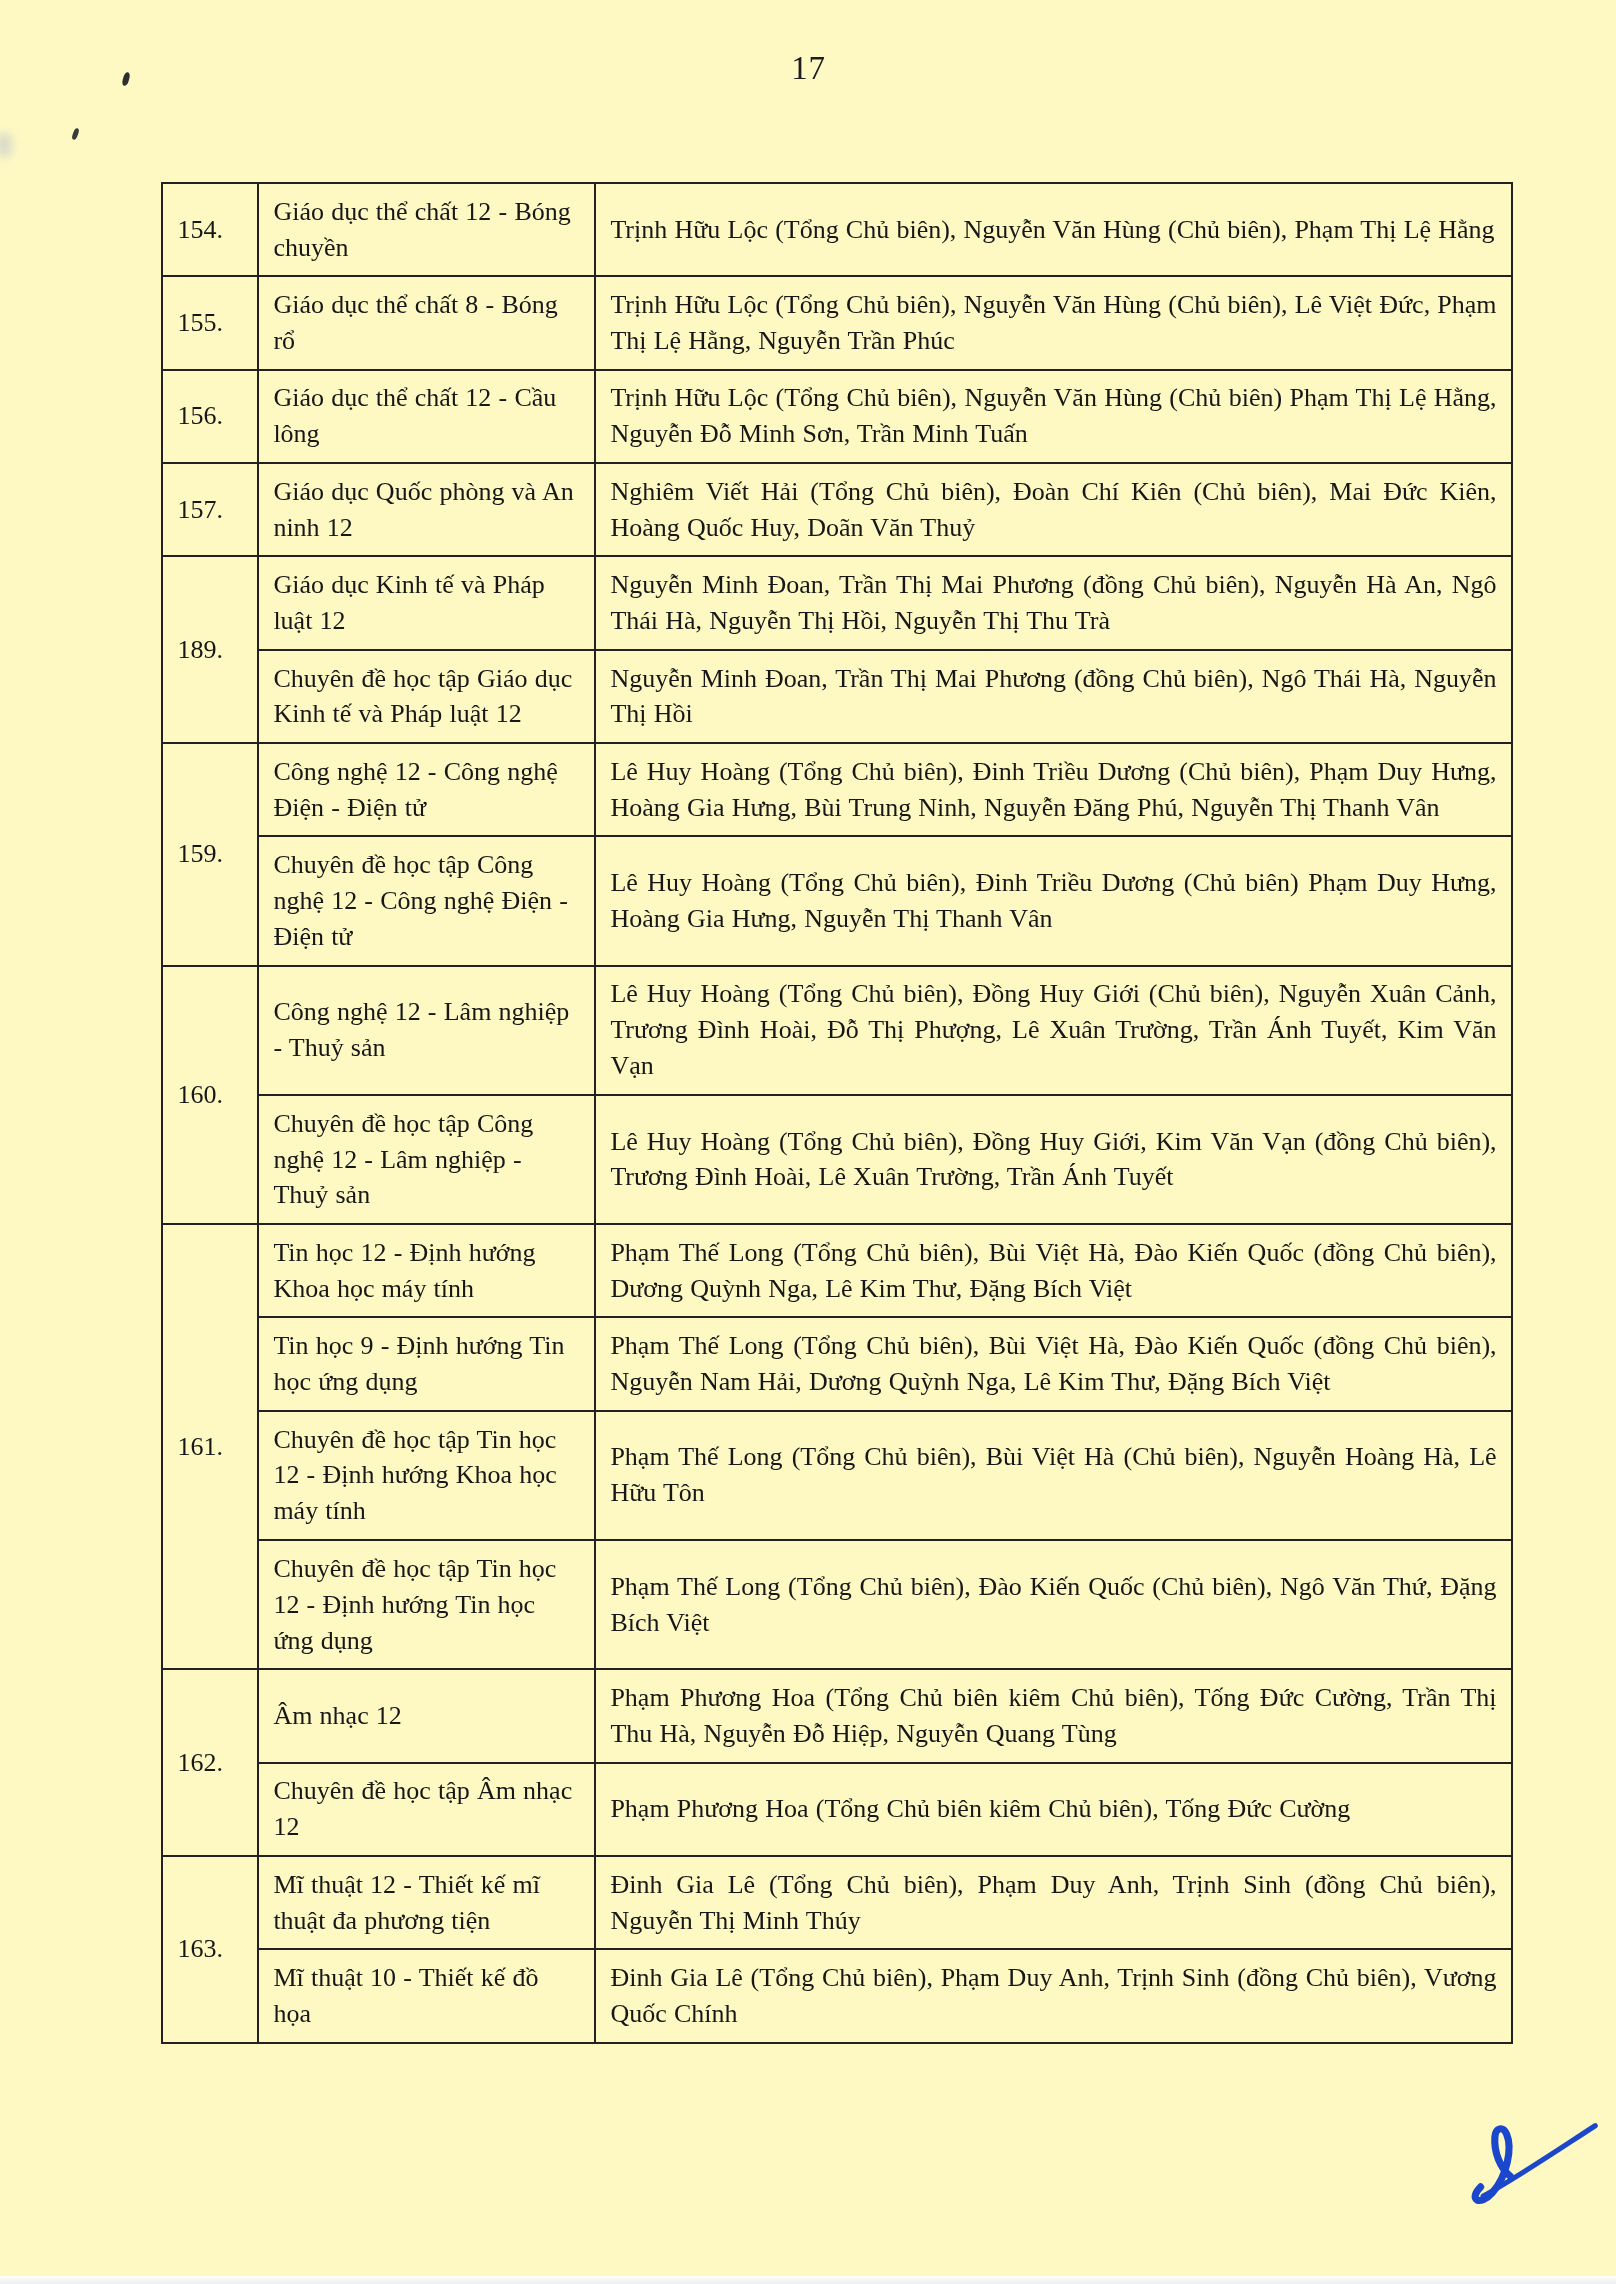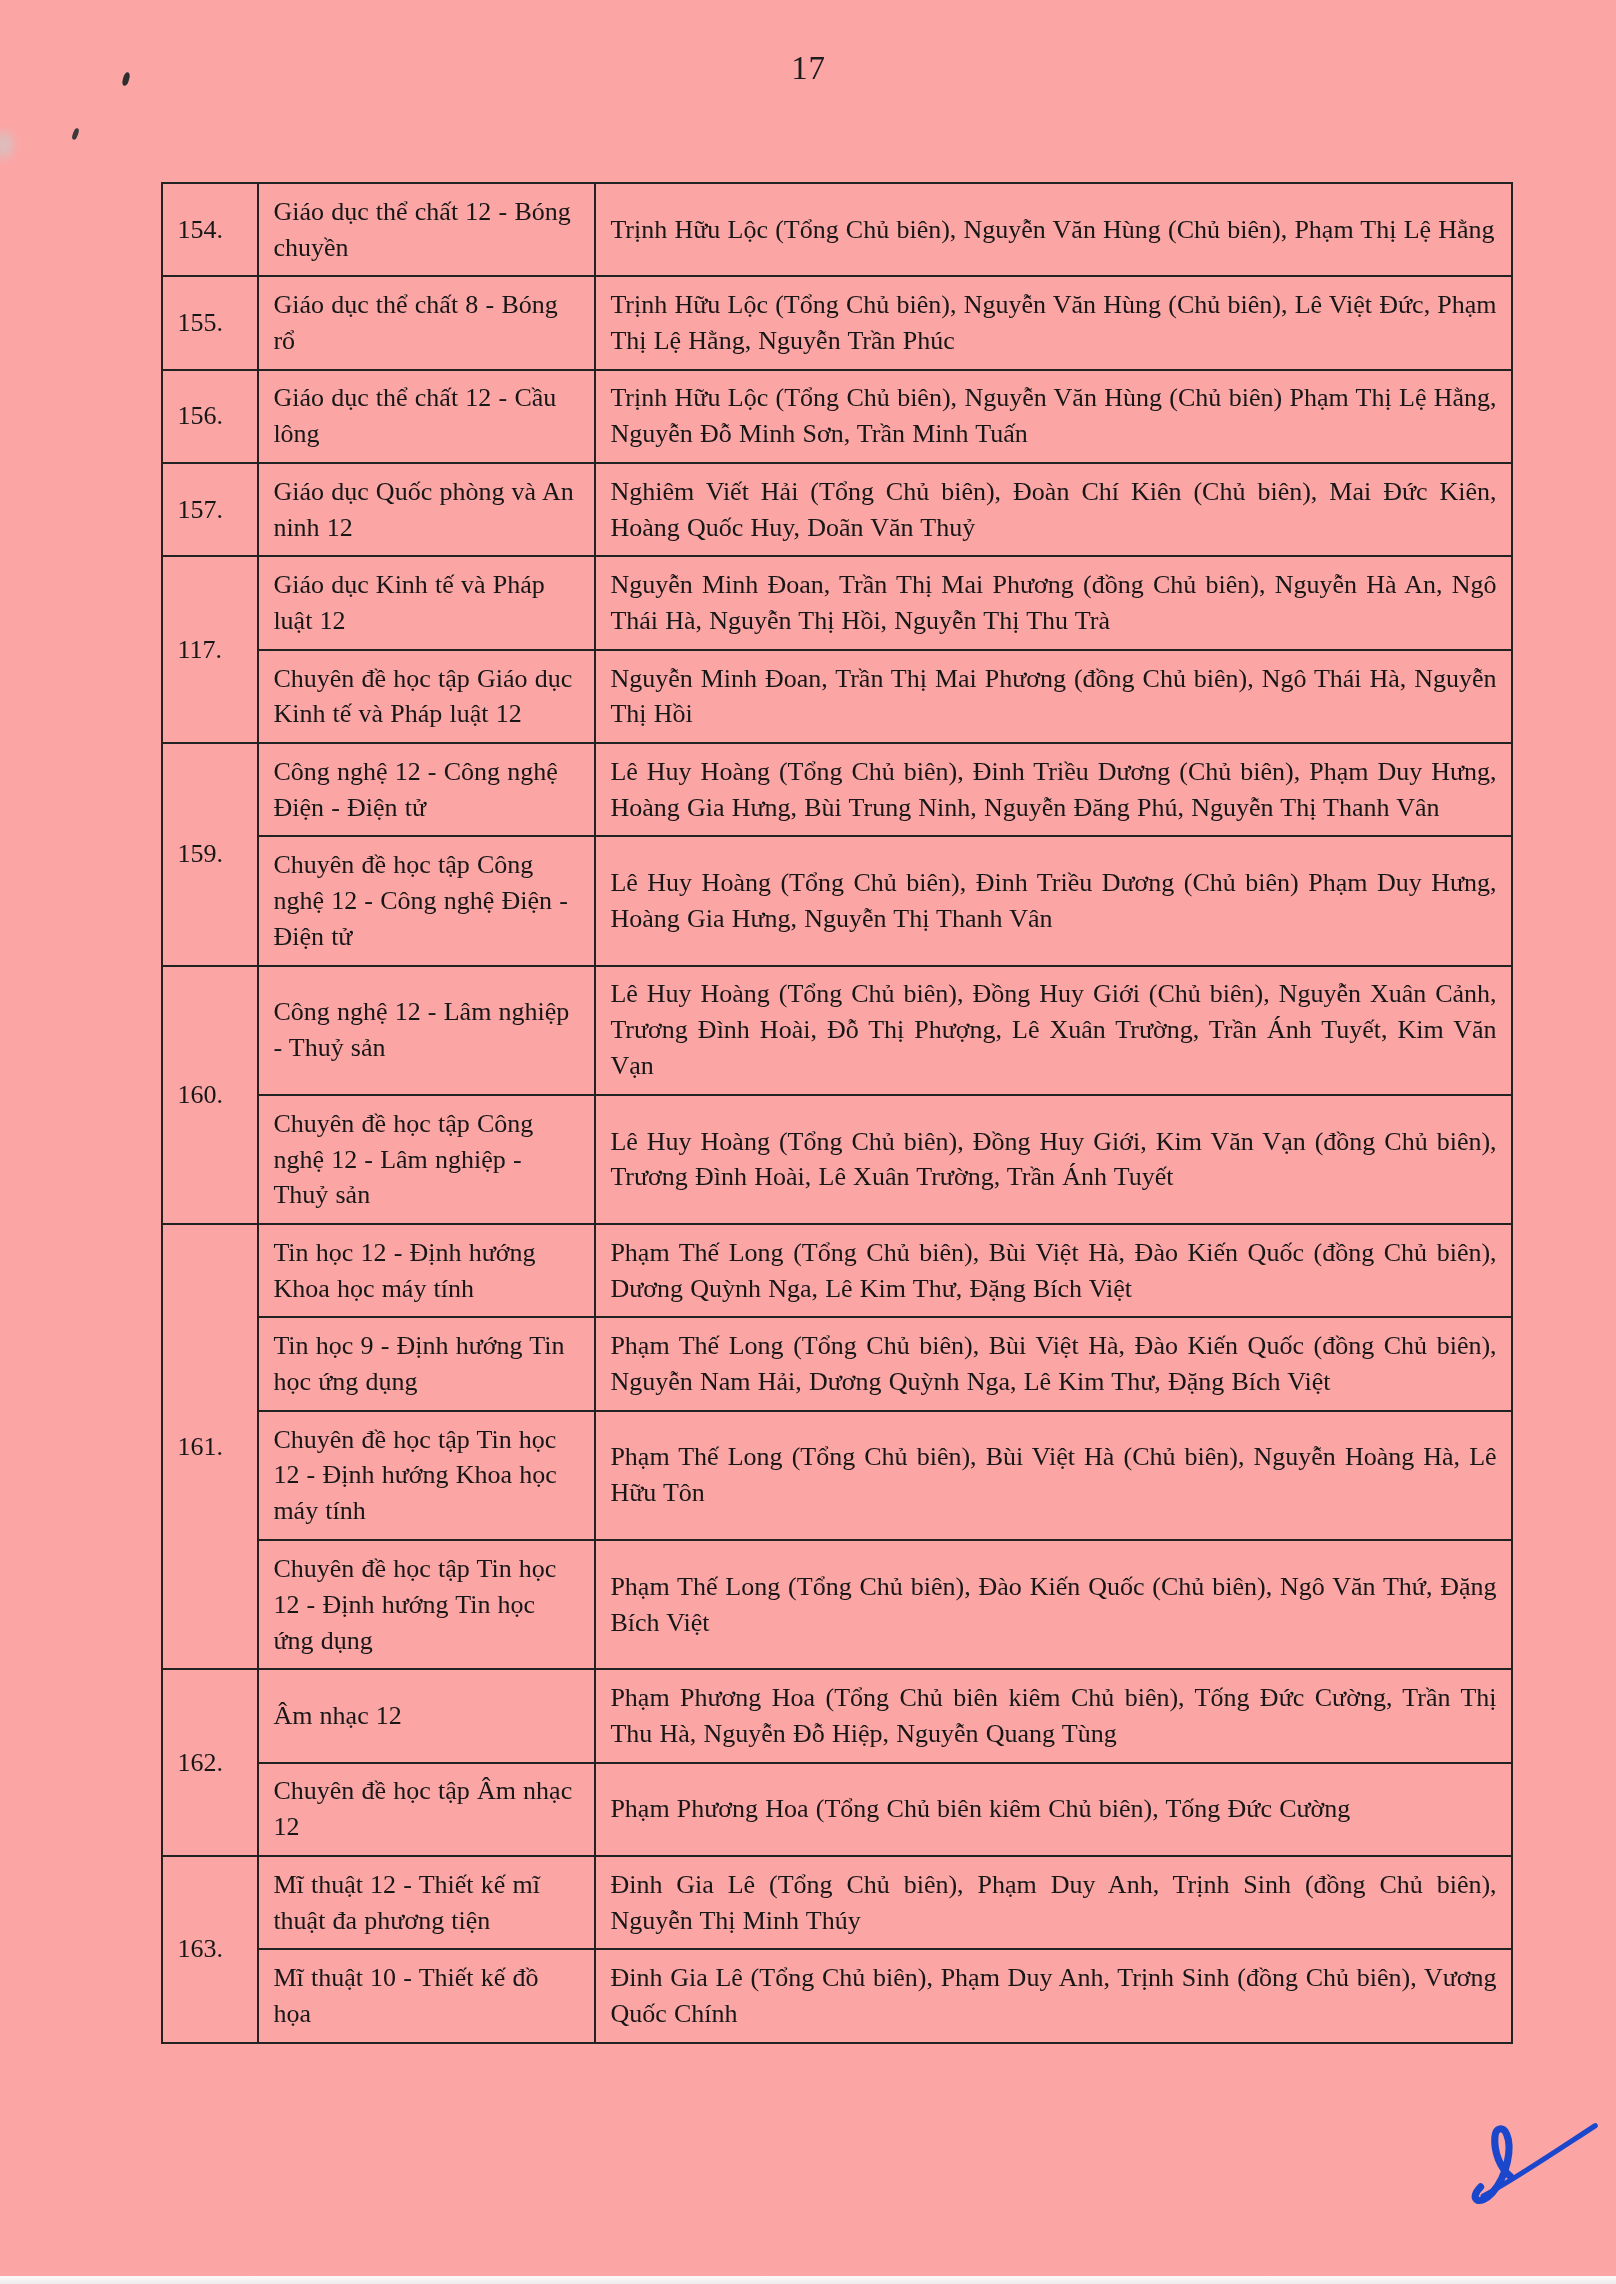--- a/index.html
+++ b/index.html
@@ -6,21 +6,21 @@
   body{
     width:1617px;height:2284px;
     background:#ffffff;
     font-family:"Liberation Serif","DejaVu Serif",serif;
     color:#161616;
     overflow:hidden;
   }
   .page{
     position:relative;
     width:1617px;height:2284px;
-    background:#fca5a5;
+    background:#fef9c3;
     overflow:hidden;
   }
   .page-number{
     position:absolute;
     top:50px;left:0;width:100%;
     text-align:center;
     font-size:33px;
     letter-spacing:0.7px;
     color:#1d1d1d;
   }
@@ -108,21 +108,21 @@
           <td class="num" rowspan="1">156.</td>
           <td class="title">Giáo dục thể chất 12 - Cầu lông</td>
           <td class="authors">Trịnh Hữu Lộc (Tổng Chủ biên), Nguyễn Văn Hùng (Chủ biên) Phạm Thị Lệ Hằng, Nguyễn Đỗ Minh Sơn, Trần Minh Tuấn</td>
         </tr>
         <tr>
           <td class="num" rowspan="1">157.</td>
           <td class="title">Giáo dục Quốc phòng và An ninh 12</td>
           <td class="authors">Nghiêm Viết Hải (Tổng Chủ biên), Đoàn Chí Kiên (Chủ biên), Mai Đức Kiên, Hoàng Quốc Huy, Doãn Văn Thuỷ</td>
         </tr>
         <tr>
-          <td class="num" rowspan="2">117.</td>
+          <td class="num" rowspan="2">189.</td>
           <td class="title">Giáo dục Kinh tế và Pháp luật 12</td>
           <td class="authors">Nguyễn Minh Đoan, Trần Thị Mai Phương (đồng Chủ biên), Nguyễn Hà An, Ngô Thái Hà, Nguyễn Thị Hồi, Nguyễn Thị Thu Trà</td>
         </tr>
         <tr>
           <td class="title">Chuyên đề học tập Giáo dục Kinh tế và Pháp luật 12</td>
           <td class="authors">Nguyễn Minh Đoan, Trần Thị Mai Phương (đồng Chủ biên), Ngô Thái Hà, Nguyễn Thị Hồi</td>
         </tr>
         <tr>
           <td class="num" rowspan="2">159.</td>
           <td class="title">Công nghệ 12 - Công nghệ Điện - Điện tử</td>

